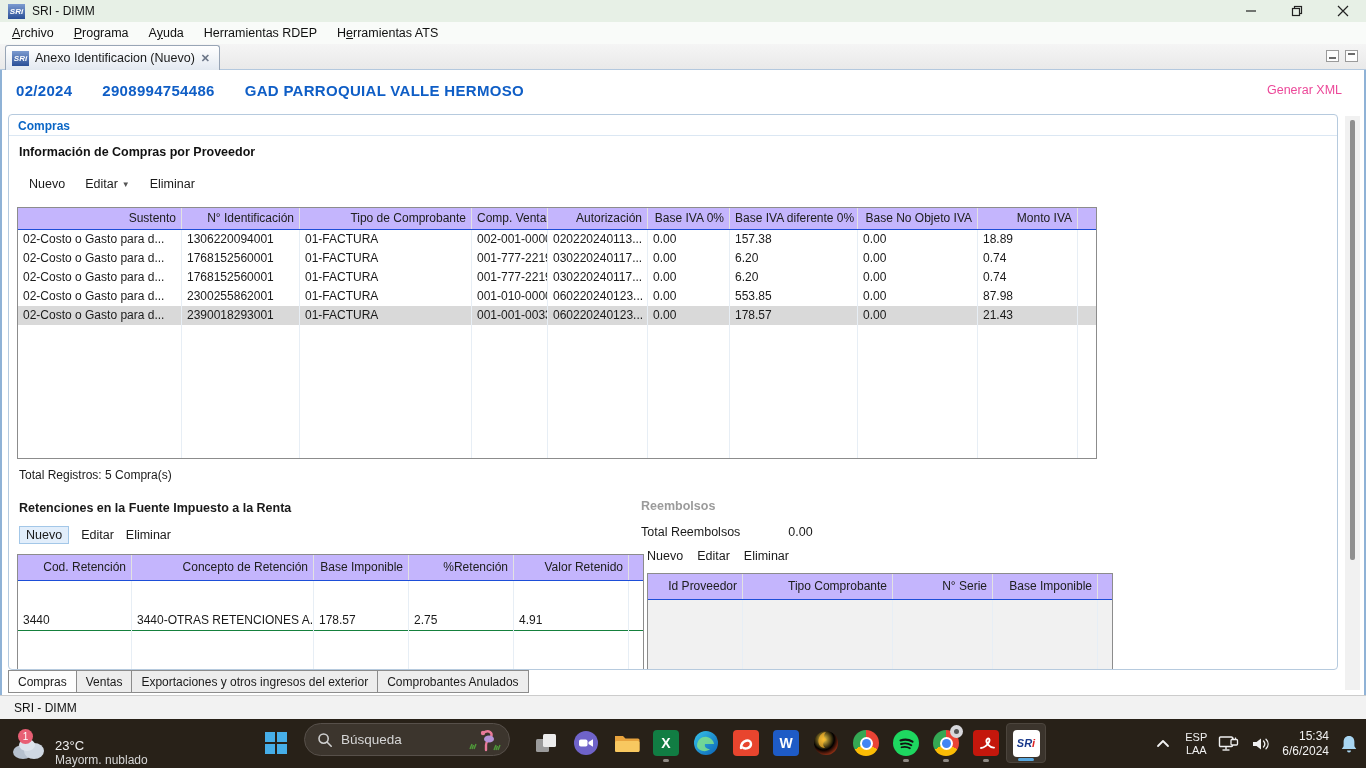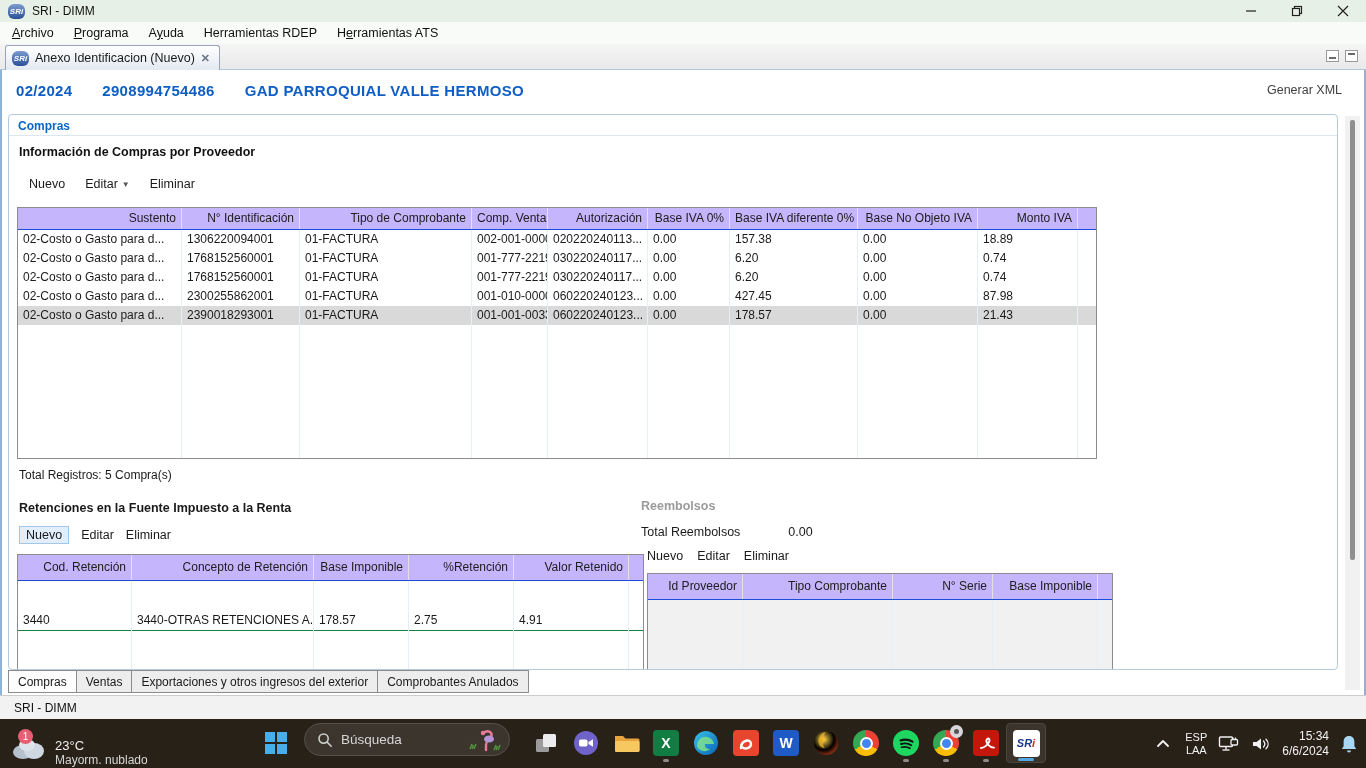--- a/index.html
+++ b/index.html
@@ -1,42 +1,42 @@
 <!DOCTYPE html>
 <html><head>
 <meta charset="utf-8">
 <style>
   *{margin:0;padding:0;box-sizing:border-box;}
   html,body{width:1366px;height:768px;overflow:hidden;}
   body{font-family:"Liberation Sans",sans-serif;font-size:12px;color:#1a1a1a;background:#fff;position:relative;}
 
   
   .titlebar{position:absolute;top:0;left:0;width:1366px;height:22px;background:#e7f0e6;display:flex;align-items:center;}
-  .sri-mini{width:17px;height:15px;background:linear-gradient(#7c9bd0,#2a4f97);color:#fff;font-size:8px;font-style:italic;font-weight:bold;display:flex;align-items:center;justify-content:center;border-radius:6px;margin:0 7px 0 8px;flex:none;}
+  .sri-mini{width:17px;height:15px;background:linear-gradient(#7c9bd0,#2a4f97);color:#fff;font-size:8px;font-style:italic;font-weight:bold;display:flex;align-items:center;justify-content:center;border-radius:0;margin:0 7px 0 8px;flex:none;}
   .titlebar-title{font-size:12px;color:#111;}
   .win-controls{margin-left:auto;display:flex;height:100%;}
   .win-btn{width:46px;display:flex;align-items:center;justify-content:center;}
 
   
   .menubar{position:absolute;top:22px;left:0;width:1366px;height:22px;background:#f9fbf9;display:flex;align-items:center;padding-left:2px;}
   .menu-item{padding:3px 10px;font-size:12.5px;color:#111;}
 
   
   .tabbar{position:absolute;top:44px;left:0;width:1366px;height:26px;background:linear-gradient(#f5f5f5,#e9e9e9);border-bottom:1px solid #b3c8de;}
   .etab{position:absolute;left:5px;top:1px;height:25px;display:flex;align-items:center;gap:6px;padding:0 9px 0 6px;background:linear-gradient(#ffffff,#e3e9f1);border:1px solid #98a5b6;border-bottom:none;border-radius:3px 3px 0 0;font-size:12.5px;}
   .etab-close{color:#6c7688;font-size:11px;font-weight:bold;}
   .view-btns{position:absolute;right:8px;top:6px;display:flex;gap:6px;}
   .view-btn{width:13px;height:12px;border:1px solid #9a9a9a;background:#fdfdfd;position:relative;}
   .view-btn.min::after{content:"";position:absolute;left:2px;right:2px;bottom:2px;height:2px;background:#6a6a6a;}
   .view-btn.max::after{content:"";position:absolute;left:2px;right:2px;top:2px;height:2px;background:#6a6a6a;}
 
   
   .editor{position:absolute;top:70px;left:0;width:1366px;height:625px;background:#fff;border-left:2px solid #8fb2d6;border-right:2px solid #8fb2d6;}
   .doc-header{position:absolute;top:5px;left:14px;right:22px;height:30px;display:flex;align-items:center;gap:30px;color:#0f5ec6;font-size:15px;font-weight:bold;letter-spacing:.3px;}
-  .generar{margin-left:auto;color:#404040;font-size:12.5px;font-weight:normal;letter-spacing:0;}
+  .generar{margin-left:auto;color:#ec4899;font-size:12.5px;font-weight:normal;letter-spacing:0;}
 
   .compras-panel{position:absolute;top:44px;left:6px;width:1330px;height:556px;border:1px solid #b6cade;border-radius:4px;background:#fff;overflow:hidden;}
   .panel-label-row{position:absolute;top:0;left:0;right:0;height:21px;border-bottom:1px solid #dbe7f3;}
   .panel-label{position:absolute;top:4px;left:9px;color:#0a66c6;font-weight:bold;font-size:12px;}
   .sect-title{position:absolute;top:30px;left:10px;font-size:12.5px;font-weight:bold;color:#111;}
 
   .toolbar-main{position:absolute;top:62px;left:20px;display:flex;gap:20px;font-size:12.5px;align-items:center;}
   .tb-item{display:flex;align-items:center;gap:4px;}
   .tb-arrow{font-size:8px;color:#555;}
   .tb-hl{background:#e2eefb;border:1px solid #a3c7e8;padding:1px 6px;}
@@ -235,21 +235,21 @@
             <div class="dt-cell" style="width: 120px;">0.00</div>
             <div class="dt-cell" style="width: 100px;">0.74</div>
           </div>
           <div class="dt-row" style="height: 19px;">
             <div class="dt-cell" style="width: 164px;">02-Costo o Gasto para d...</div>
             <div class="dt-cell" style="width: 118px;">2300255862001</div>
             <div class="dt-cell" style="width: 172px;">01-FACTURA</div>
             <div class="dt-cell" style="width: 76px;">001-010-00000...</div>
             <div class="dt-cell" style="width: 100px;">060220240123...</div>
             <div class="dt-cell" style="width: 82px;">0.00</div>
-            <div class="dt-cell" style="width: 128px;">427.45</div>
+            <div class="dt-cell" style="width: 128px;">553.85</div>
             <div class="dt-cell" style="width: 120px;">0.00</div>
             <div class="dt-cell" style="width: 100px;">87.98</div>
           </div>
           <div class="dt-row selected" style="height: 19px;">
             <div class="dt-cell" style="width: 164px;">02-Costo o Gasto para d...</div>
             <div class="dt-cell" style="width: 118px;">2390018293001</div>
             <div class="dt-cell" style="width: 172px;">01-FACTURA</div>
             <div class="dt-cell" style="width: 76px;">001-001-00336...</div>
             <div class="dt-cell" style="width: 100px;">060220240123...</div>
             <div class="dt-cell" style="width: 82px;">0.00</div>

